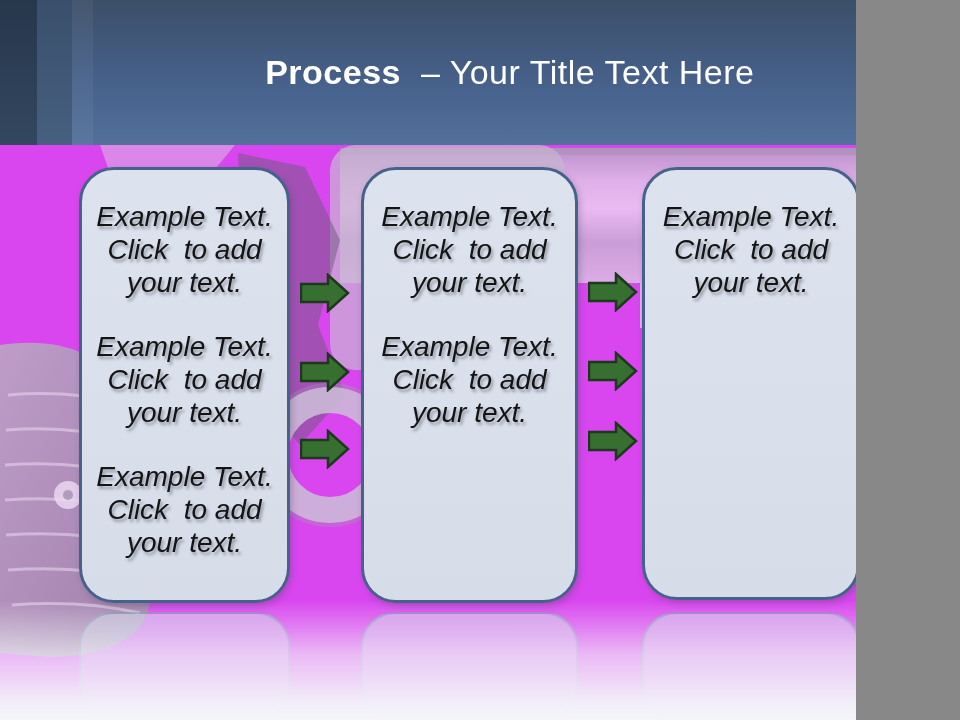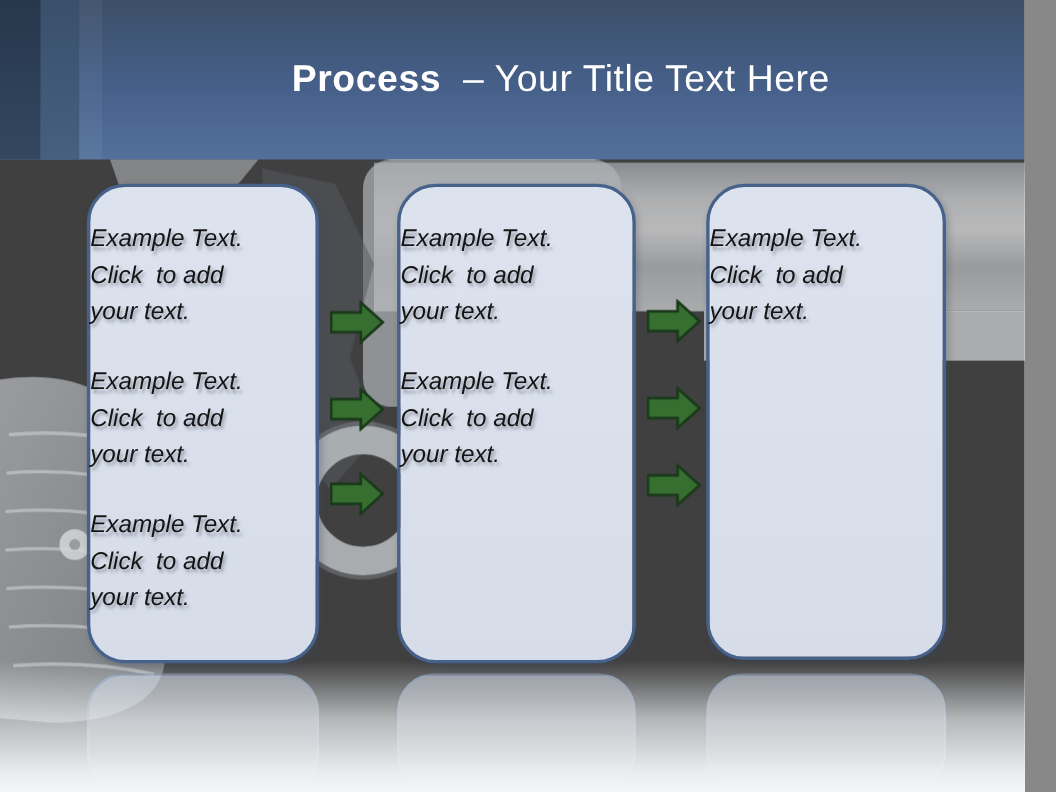--- a/index.html
+++ b/index.html
@@ -1,18 +1,18 @@
 <!DOCTYPE html>
 <html><head>
 <meta charset="utf-8">
 <style>
   html,body{margin:0;padding:0;background:#888;}
   #slide{
-    position:relative;width:931px;height:720px;overflow:hidden;
-    background:#404040;font-family:"Liberation Sans",sans-serif;
+    position:relative;width:856px;height:720px;overflow:hidden;
+    background:#d946ef;font-family:"Liberation Sans",sans-serif;
   }
   
   #header{
     position:absolute;left:0;top:0;width:960px;height:145px;
     background:linear-gradient(180deg,#3c4f68 0%,#46608a 55%,#52709b 100%);
     display:flex;align-items:center;justify-content:center;z-index:6;
   }
   .stripe{position:absolute;top:0;height:145px;}
   #stripe-dark{left:0;width:37px;background:linear-gradient(180deg,#27374c 0%,#33475f 100%);}
   #stripe-mid{left:37px;width:35px;background:linear-gradient(180deg,#394f6c 0%,#47607f 100%);}
@@ -25,22 +25,22 @@
   .box{
     position:absolute;top:167px;border:3px solid #46618a;border-radius:35px;
     background:linear-gradient(180deg,#dde3ee 0%,#d6dde9 100%);
     box-shadow:2px 3px 6px rgba(60,70,90,0.30);box-sizing:border-box;z-index:4;
   }
   #box-1{left:79px;width:211px;height:436px;}
   #box-2{left:361px;width:217px;height:436px;}
   #box-3{left:642px;width:218px;height:433px;}
   .box-content{padding-top:30px;}
   .box p{
-    margin:0 0 31px;font-size:22px;line-height:33px;font-style:italic;
-    color:#141414;white-space:pre-wrap;
+    margin:0 0 31px;font-size:28px;line-height:33px;font-style:italic;
+    color:#141414;text-align:center;white-space:pre-wrap;
     text-shadow:2px 3px 3px rgba(90,95,110,0.55);
   }
   
   .arrow{position:absolute;z-index:5;}
   .arrow polygon{stroke:#1b3a1b;stroke-width:2.5;stroke-linejoin:miter;}
   
   .refl{
     position:absolute;top:612px;height:106px;border-radius:34px;
     border:2px solid rgba(110,135,170,0.55);box-sizing:border-box;
     background:linear-gradient(180deg,rgba(205,215,231,0.55) 0%,rgba(236,241,247,0.08) 100%);

